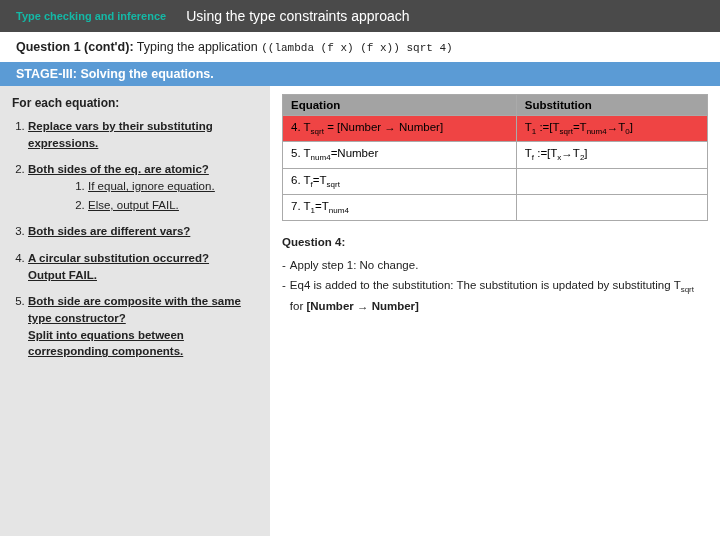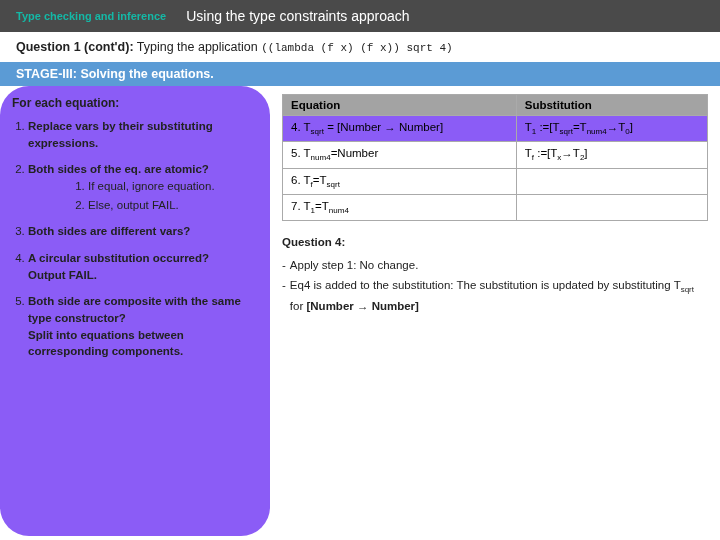--- a/index.html
+++ b/index.html
@@ -49,34 +49,34 @@
     #stage-bar span.stage-label {
       font-weight: bold;
     }
     #main-content {
       display: flex;
       padding: 0;
       height: calc(540px - 90px);
     }
     #left-panel {
       width: 270px;
-      background: #8b5cf6;
+      background: #e5e5e5;
       padding: 10px 12px;
       font-size: 11.5px;
       color: #222;
       flex-shrink: 0;
-      border-radius: 29px;
     }
     #left-panel .section-title {
       font-size: 12px;
       font-weight: bold;
       margin-bottom: 8px;
     }
     #left-panel ol {
       padding-left: 16px;
+      text-decoration: underline;
     }
     #left-panel ol > li {
       margin-bottom: 10px;
       line-height: 1.45;
     }
     #left-panel ol > li strong {
       font-weight: bold;
     }
     #left-panel ol ol {
       padding-left: 16px;
@@ -111,21 +111,21 @@
       vertical-align: top;
       line-height: 1.5;
     }
     #equation-table td.eq-col {
       width: 55%;
     }
     #equation-table td.sub-col {
       width: 45%;
     }
     .highlight-row td {
-      background: #8b5cf6;
+      background: #ef4444;
       margin-left: 12px;
     }
     sub { font-size: 8px; }
     #explanation {
       font-size: 11.5px;
       color: #222;
       line-height: 1.6;
       padding: 4px 0;
     }
     #explanation .eq4-title {

